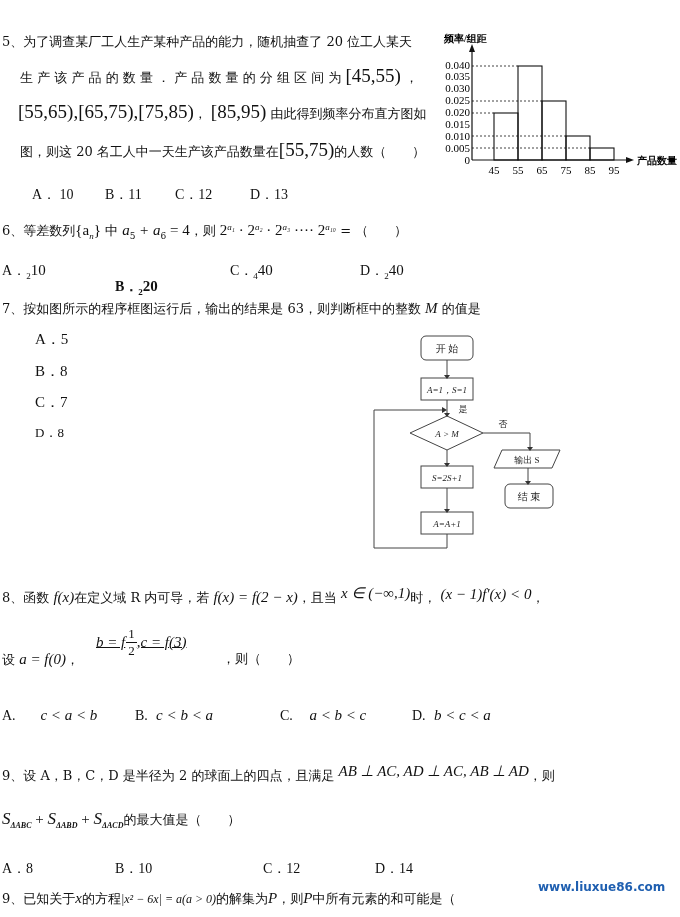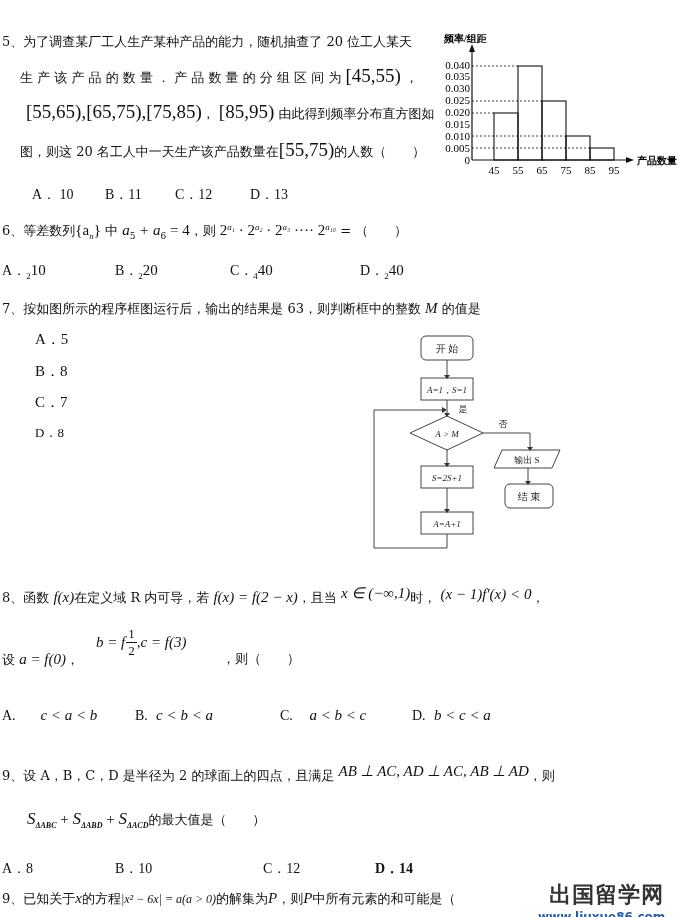--- a/index.html
+++ b/index.html
@@ -21,21 +21,21 @@
 <body>
 
 <div class="abs q" style="left:2px; top:33px;">
   <span>5、为了调查某厂工人生产某种产品的能力，随机抽查了 20 位工人某天</span>
 </div>
 <div class="abs q" style="left:20px; top:67px;">
   <span>生 产 该 产 品 的 数 量 ． 产 品 数 量 的 分 组 区 间 为</span>
   <span class="br">[45,55)</span>
   <span>，</span>
 </div>
-<div class="abs q" style="left:26px; top:103px;">
+<div class="abs q" style="left:18px; top:103px;">
   <span class="br">[55,65),[65,75),[75,85)</span><span>，</span>
   <span class="br">[85,95)</span>
   <span>由此得到频率分布直方图如</span>
 </div>
 <div class="abs q" style="left:20px; top:141px;">
   <span>图，则这 20 名工人中一天生产该产品数量在</span><span class="br">[55,75)</span><span>的人数（　　）</span>
 </div>
 <div class="abs opt" style="left:32px; top:186px;">A．  10</div>
 <div class="abs opt" style="left:105px; top:186px;">B．11</div>
 <div class="abs opt" style="left:175px; top:186px;">C．12</div>
@@ -89,21 +89,21 @@
   </g>
 </svg>
 
 <div class="abs q" style="left:2px; top:218px;">
   <span>6、等差数列</span><span class="m">{a</span><sub class="it">n</sub><span class="m">}</span>
   <span>中</span>
   <span class="m it">a</span><sub>5</sub><span class="m it"> + a</span><sub>6</sub><span class="m"> = 4</span><span>，则</span>
   <span class="m">2</span><sup class="it">a₁</sup><span class="m"> · 2</span><sup class="it">a₂</sup><span class="m"> · 2</span><sup class="it">a₃</sup><span class="m"> ···· 2</span><sup class="it">a₁₀</sup><span> = （　　）</span>
 </div>
 <div class="abs opt" style="left:2px; top:262px;"><span>A．</span><sub>2</sub><span class="m">10</span></div>
-<div class="abs opt" style="left:115px; top:262px;"><span>B．</span><sub>2</sub><span class="m">20</span></div>
+<div class="abs opt" style="left:115px; top:278px;font-weight:bold;"><span>B．</span><sub>2</sub><span class="m">20</span></div>
 <div class="abs opt" style="left:230px; top:262px;"><span>C．</span><sub>4</sub><span class="m">40</span></div>
 <div class="abs opt" style="left:360px; top:262px;"><span>D．</span><sub>2</sub><span class="m">40</span></div>
 
 <div class="abs q" style="left:2px; top:299px;">
   <span>7、按如图所示的程序框图运行后，输出的结果是 63，则判断框中的整数</span>
   <span class="m it">M</span>
   <span>的值是</span>
 </div>
 <div class="abs opt" style="left:35px; top:330px; font-size:15px;">A．5</div>
 <div class="abs opt" style="left:35px; top:362px; font-size:15px;">B．8</div>
@@ -160,45 +160,44 @@
   <span>8、函数</span>
   <span class="m it">f(x)</span><span>在定义域 R 内可导，若</span>
   <span class="m it">f(x) = f(2 − x)</span><span>，且当</span>
   <span class="m it" style="position:relative; top:-4px;">x ∈ (−∞,1)</span><span>时，</span>
   <span class="m it" style="position:relative; top:-3px;">(x − 1)f′(x) &lt; 0</span><span>，</span>
 </div>
 <div class="abs q" style="left:2px; top:650px;">
   <span>设</span>
   <span class="m it">a = f(0)</span><span>，</span>
 </div>
-<div class="abs" style="left:96px; top:626px;">
+<div class="abs" style="left:96px; top:626px;text-decoration:underline;">
   <span class="m it" style="vertical-align:middle;">b = f</span><span style="display:inline-flex; flex-direction:column; align-items:center; vertical-align:middle; font-size:13px; border-left:1px solid transparent;">
     <span style="font-family:'Liberation Serif',serif; border-bottom:1px solid #111; padding:0 2px;">1</span>
     <span style="font-family:'Liberation Serif',serif;">2</span>
   </span><span class="m it" style="vertical-align:middle;">,c = f(3)</span>
 </div>
 <div class="abs q" style="left:222px; top:650px;">，则（　　）</div>
 
 <div class="abs" style="left:2px; top:707px;"><span class="opt">A.</span>&nbsp;&nbsp;&nbsp;&nbsp;&nbsp;&nbsp;<span class="m it">c &lt; a &lt; b</span></div>
 <div class="abs" style="left:135px; top:707px;"><span class="opt">B.</span>&nbsp;&nbsp;<span class="m it">c &lt; b &lt; a</span></div>
 <div class="abs" style="left:280px; top:707px;"><span class="opt">C.</span>&nbsp;&nbsp;&nbsp;&nbsp;<span class="m it">a &lt; b &lt; c</span></div>
 <div class="abs" style="left:412px; top:707px;"><span class="opt">D.</span>&nbsp;&nbsp;<span class="m it">b &lt; c &lt; a</span></div>
 
 <div class="abs q" style="left:2px; top:766px;">
   <span>9、设 A，B，C，D 是半径为 2 的球面上的四点，且满足</span>
   <span class="m it" style="position:relative; top:-4px;">AB ⊥ AC, AD ⊥ AC, AB ⊥ AD</span><span>，则</span>
 </div>
-<div class="abs q" style="left:2px; top:810px;margin-left:25px;">
+<div class="abs q" style="left:2px; top:810px;">
   <span class="m it" style="font-size:17px;">S</span><sub class="it" style="font-size:8px; font-weight:bold;">ΔABC</sub><span class="m"> + </span><span class="m it" style="font-size:17px;">S</span><sub class="it" style="font-size:8px; font-weight:bold;">ΔABD</sub><span class="m"> + </span><span class="m it" style="font-size:17px;">S</span><sub class="it" style="font-size:8px; font-weight:bold;">ΔACD</sub><span>的最大值是（　　）</span>
 </div>
 <div class="abs opt" style="left:2px; top:860px;">A．8</div>
 <div class="abs opt" style="left:115px; top:860px;">B．10</div>
 <div class="abs opt" style="left:263px; top:860px;">C．12</div>
-<div class="abs opt" style="left:375px; top:860px;font-weight:bold;">D．14</div>
+<div class="abs opt" style="left:375px; top:860px;">D．14</div>
 
 <div class="abs q" style="left:2px; top:889px;">
   <span>9、已知关于</span><span class="m it">x</span><span>的方程</span><span class="m it" style="font-size:12px;">|x² − 6x| = a(a &gt; 0)</span><span>的解集为</span><span class="m it">P</span><span>，则</span><span class="m it">P</span><span>中所有元素的和可能是（</span>
 </div>
 
 <div class="abs" style="left:548px; top:880px; text-align:center;">
-  <div class="wm1">出国留学网</div>
   <div class="wm2" style="margin-left:-10px;">www.liuxue86.com</div>
 </div>
 
 </body></html>

